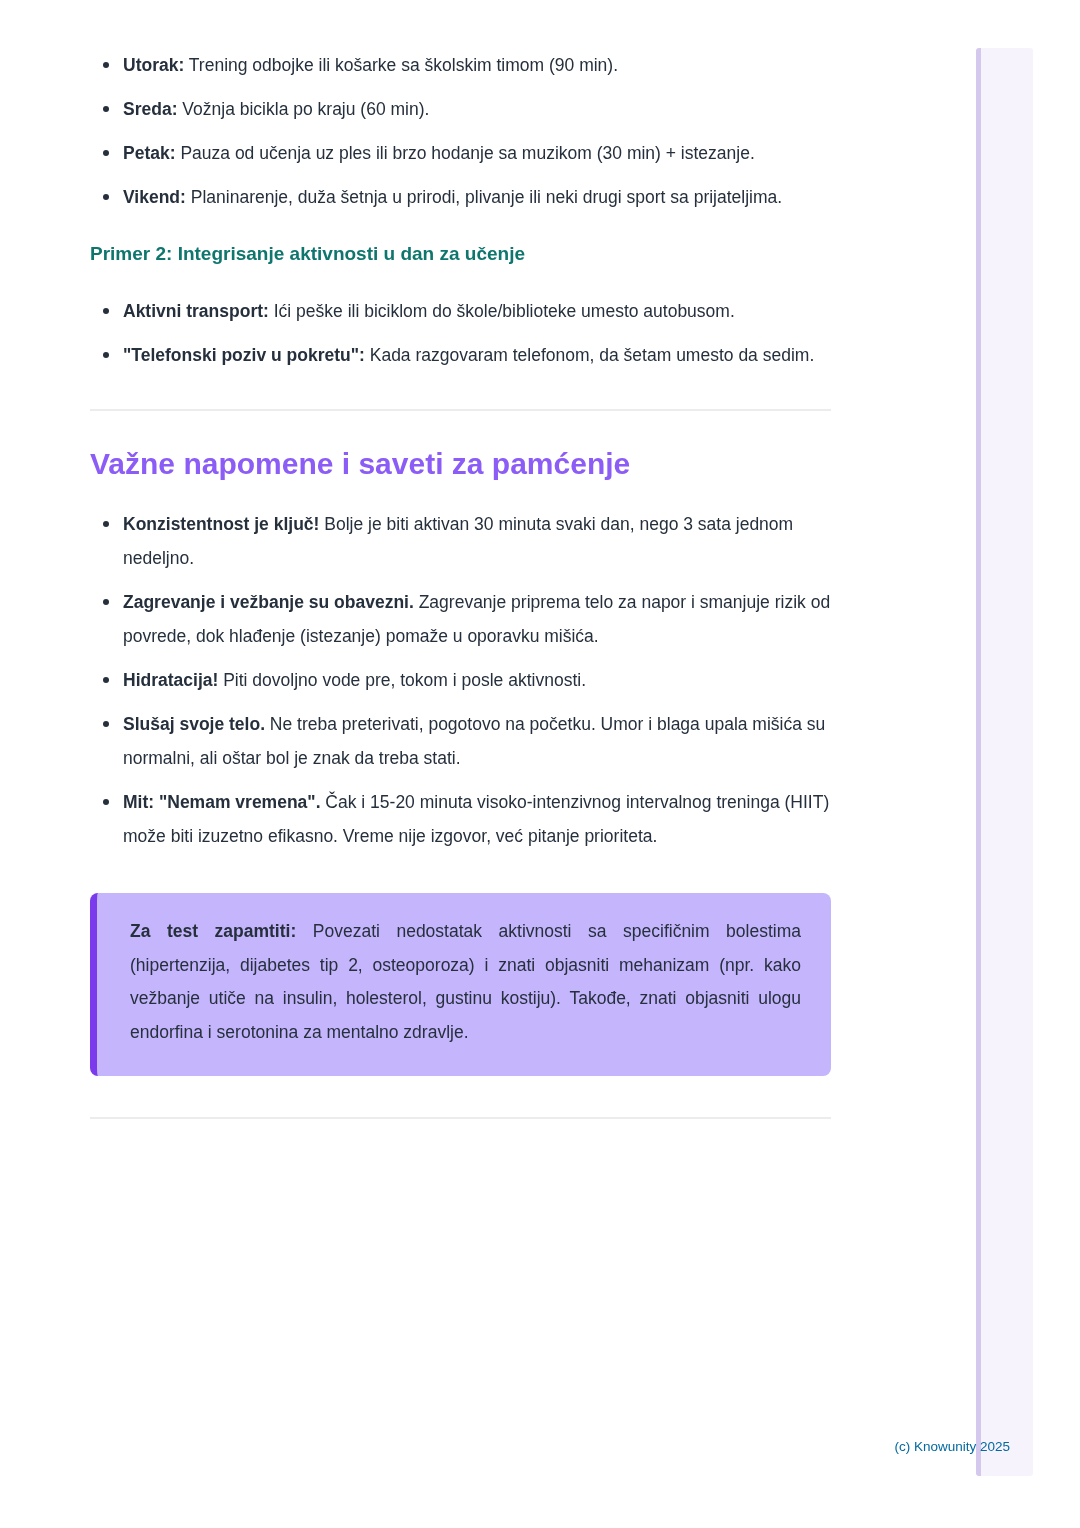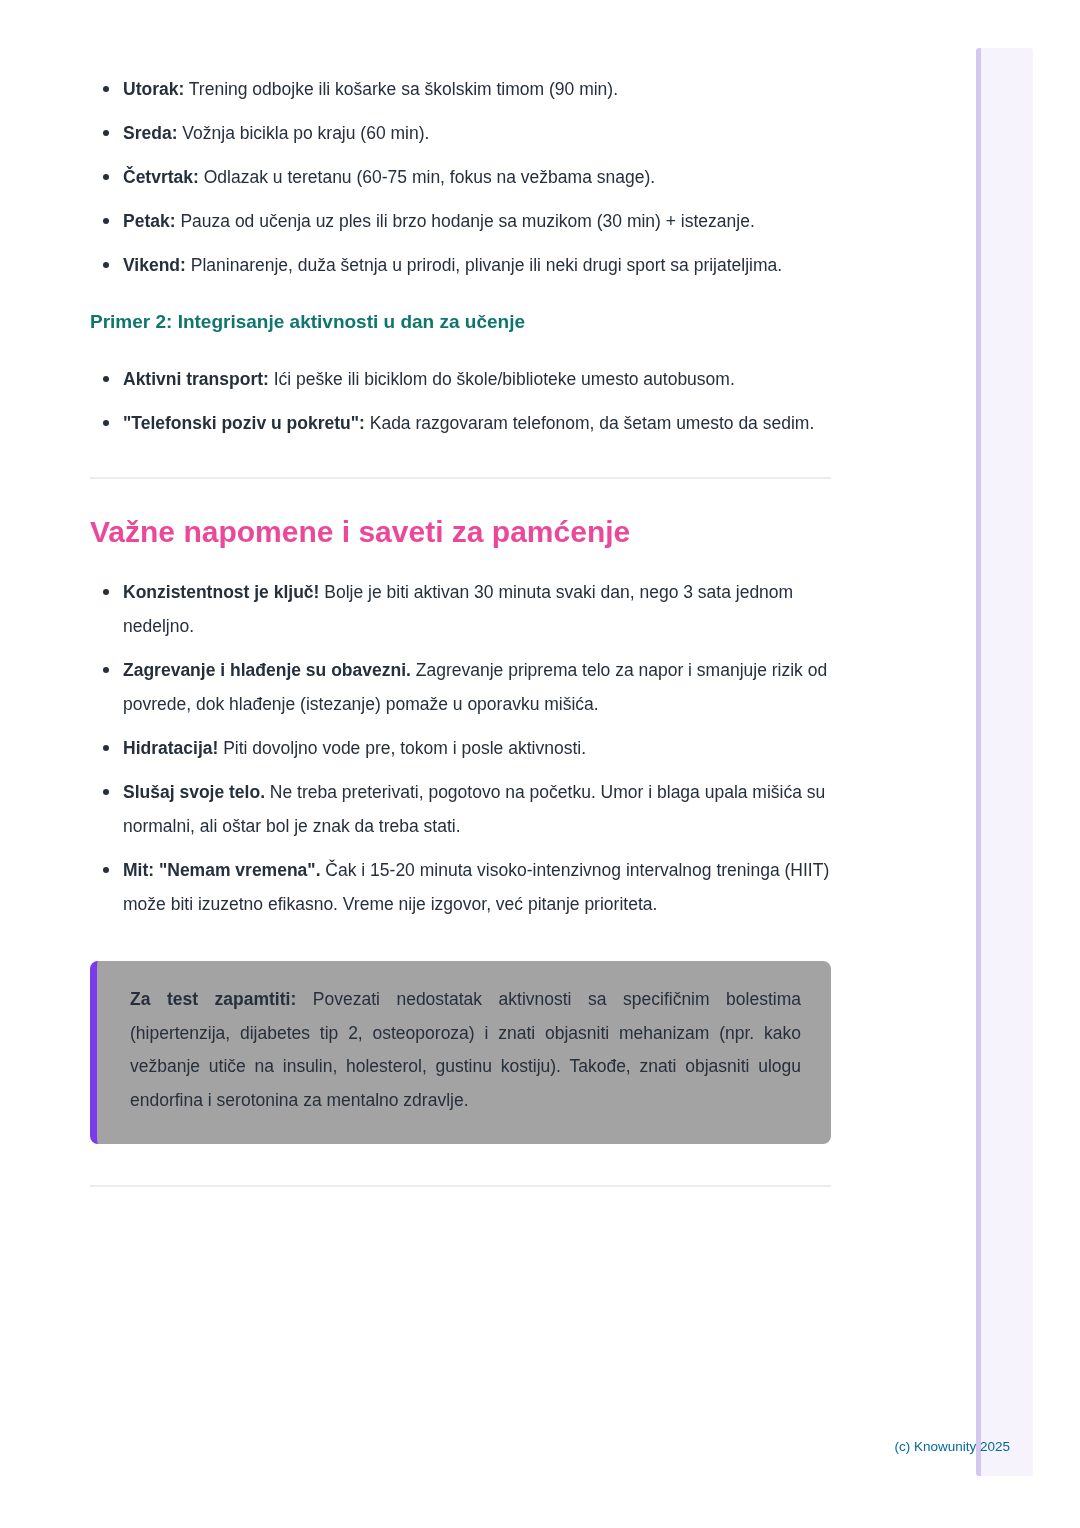--- a/index.html
+++ b/index.html
@@ -11,21 +11,21 @@
     font-family: "Liberation Sans", sans-serif;
     color: #26303d;
     position: relative;
     overflow: hidden;
   }
   .doc {
     position: absolute;
     left: 90px;
     top: 0;
     width: 741px;
-    padding-top: 72px;
+    padding-top: 48px;
   }
   ul.bullets {
     list-style: none;
     margin: 0;
     padding: 0 0 0 33px;
     font-size: 17.5px;
     line-height: 34px;
   }
   ul.bullets li { position: relative; margin: 0 0 10px 0; }
   ul.bullets li:last-child { margin-bottom: 0; }
@@ -44,32 +44,32 @@
     font-size: 19px;
     line-height: 26px;
     font-weight: bold;
     color: #0f766e;
     margin: 27px 0 27px 0;
   }
   h2.purple-heading {
     font-size: 30px;
     line-height: 37px;
     font-weight: bold;
-    color: #ec4899;
+    color: #8b5cf6;
     margin: 34px 0 25px 0;
   }
   hr.divider {
     border: none;
     border-top: 2px solid #ececec;
     margin: 37px 0 0 0;
   }
   hr.divider.bottom { margin-top: 41px; }
   .callout {
     margin-top: 40px;
-    background: #a3a3a3;
+    background: #c4b5fd;
     border-left: 7px solid #7c3aed;
     border-radius: 8px;
     padding: 22px 30px 27px 33px;
   }
   .callout p {
     margin: 0;
     font-size: 17.5px;
     line-height: 33.5px;
     text-align: justify;
   }
@@ -95,39 +95,38 @@
   }
 </style>
 </head>
 <body>
 
 <div class="doc">
 
   <ul class="bullets">
       <li><strong>Utorak:</strong><span> Trening odbojke ili košarke sa školskim timom (90 min).</span></li>
       <li><strong>Sreda:</strong><span> Vožnja bicikla po kraju (60 min).</span></li>
-      <li><strong>Četvrtak:</strong><span> Odlazak u teretanu (60-75 min, fokus na vežbama snage).</span></li>
       <li><strong>Petak:</strong><span> Pauza od učenja uz ples ili brzo hodanje sa muzikom (30 min) + istezanje.</span></li>
       <li><strong>Vikend:</strong><span> Planinarenje, duža šetnja u prirodi, plivanje ili neki drugi sport sa prijateljima.</span></li>
     </ul>
 
   <h3 class="subheading">Primer 2: Integrisanje aktivnosti u dan za učenje</h3>
 
   <ul class="bullets">
       <li><strong>Aktivni transport:</strong><span> Ići peške ili biciklom do škole/biblioteke umesto autobusom.</span></li>
       <li><strong>"Telefonski poziv u pokretu":</strong><span> Kada razgovaram telefonom, da šetam umesto da sedim.</span></li>
     </ul>
 
   <hr class="divider">
 
   <h2 class="purple-heading">Važne napomene i saveti za pamćenje</h2>
 
   <ul class="bullets">
       <li><strong>Konzistentnost je ključ!</strong><span> Bolje je biti aktivan 30 minuta svaki dan, nego 3 sata jednom nedeljno.</span></li>
-      <li><strong>Zagrevanje i hlađenje su obavezni.</strong><span> Zagrevanje priprema telo za napor i smanjuje rizik od povrede, dok hlađenje (istezanje) pomaže u oporavku mišića.</span></li>
+      <li><strong>Zagrevanje i vežbanje su obavezni.</strong><span> Zagrevanje priprema telo za napor i smanjuje rizik od povrede, dok hlađenje (istezanje) pomaže u oporavku mišića.</span></li>
       <li><strong>Hidratacija!</strong><span> Piti dovoljno vode pre, tokom i posle aktivnosti.</span></li>
       <li><strong>Slušaj svoje telo.</strong><span> Ne treba preterivati, pogotovo na početku. Umor i blaga upala mišića su normalni, ali oštar bol je znak da treba stati.</span></li>
       <li><strong>Mit: "Nemam vremena".</strong><span> Čak i 15-20 minuta visoko-intenzivnog intervalnog treninga (HIIT) može biti izuzetno efikasno. Vreme nije izgovor, već pitanje prioriteta.</span></li>
     </ul>
 
   <aside class="callout">
     <p><strong>Za test zapamtiti:</strong><span> Povezati nedostatak aktivnosti sa specifičnim bolestima (hipertenzija, dijabetes tip 2, osteoporoza) i znati objasniti mehanizam (npr. kako vežbanje utiče na insulin, holesterol, gustinu kostiju). Takođe, znati objasniti ulogu endorfina i serotonina za mentalno zdravlje.</span></p>
   </aside>
 
   <hr class="divider bottom">

